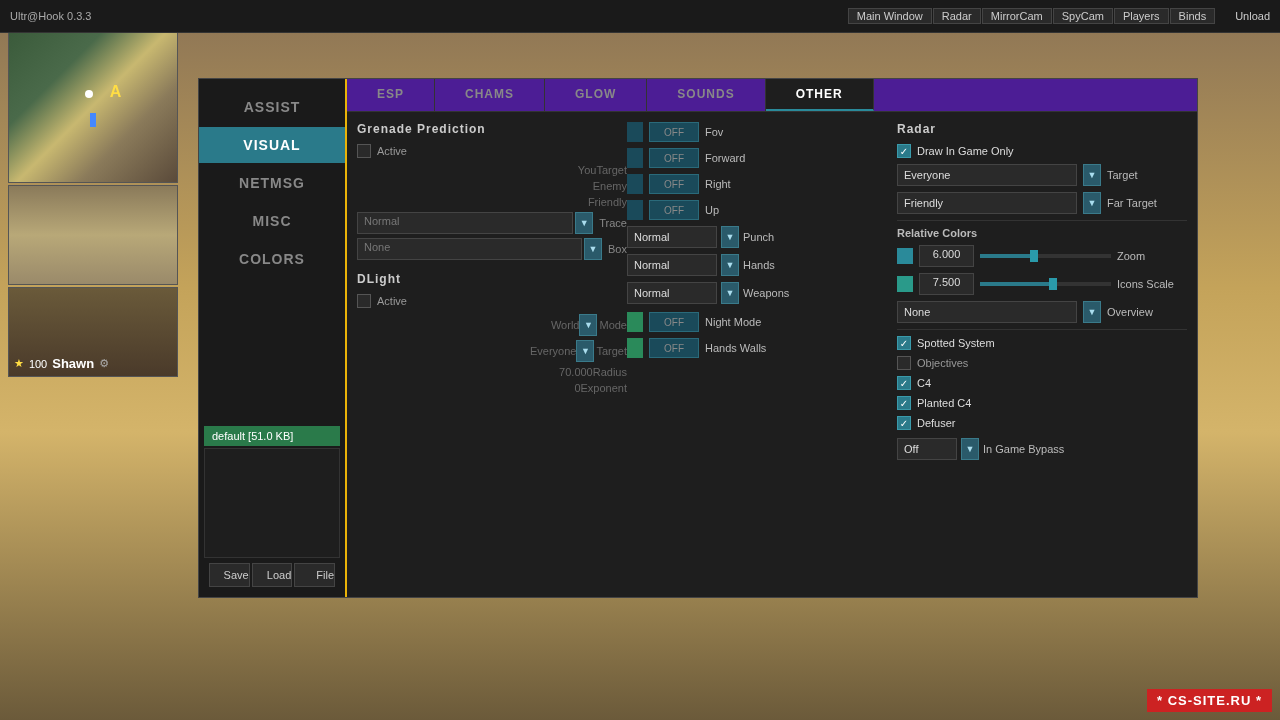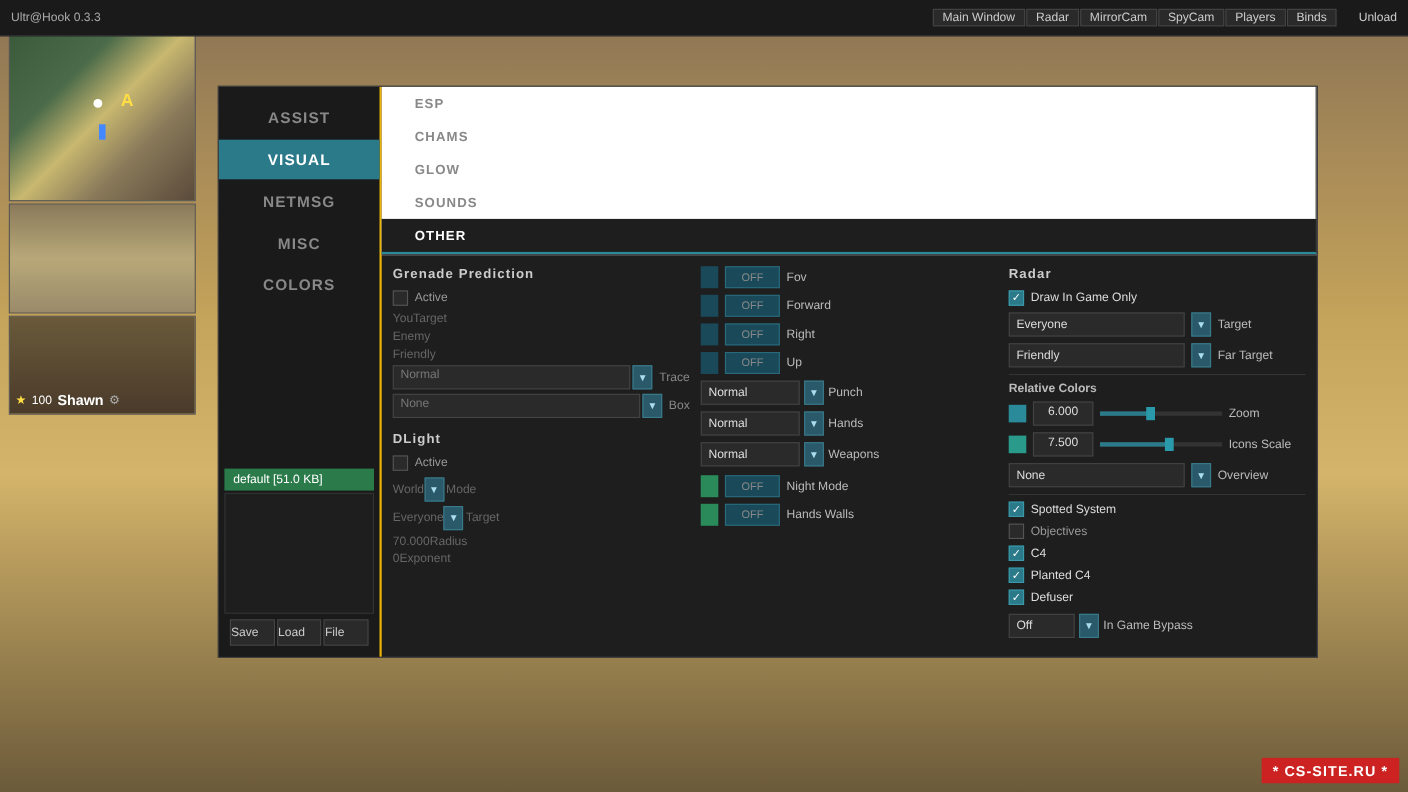--- a/index.html
+++ b/index.html
@@ -201,36 +201,35 @@
       padding: 5px;
     }
     .bottom-btn {
       flex: 1;
       background: #2a2a2a;
       color: #ccc;
       border: 1px solid #444;
       padding: 5px 0;
       font-size: 11px;
       cursor: pointer;
-      text-align: left;
+      text-align: right;
     }
 
     
     .content-area {
       flex: 1;
       display: flex;
       flex-direction: column;
     }
 
     
     .tab-bar {
       display: flex;
-      background: #ffffff;
+      background: #4c1d95;
       border-bottom: 1px solid #333;
-      flex-direction: column;
     }
     .tab {
       padding: 8px 30px;
       color: #888;
       font-size: 12px;
       font-weight: bold;
       cursor: pointer;
       border-right: 1px solid #333;
       letter-spacing: 1px;
     }
@@ -238,21 +237,21 @@
       background: #1e1e1e;
       color: #fff;
       border-bottom: 2px solid #2a8a9a;
     }
 
     
     .three-col {
       display: flex;
       flex: 1;
       padding: 10px;
-      gap: 10px;
+      gap: 0;
     }
 
     
     .col1 {
       width: 270px;
       flex-shrink: 0;
     }
     .col2 {
       width: 270px;
       flex-shrink: 0;
@@ -298,21 +297,21 @@
     }
     .checkbox-label {
       color: #999;
       font-size: 11px;
     }
     .checkbox-label.active { color: #ddd; }
 
     
     .label-row {
       display: flex;
-      justify-content: flex-start;
+      justify-content: flex-end;
       align-items: center;
       margin-bottom: 4px;
       color: #666;
       font-size: 11px;
     }
 
     
     .dropdown {
       display: flex;
       align-items: center;

